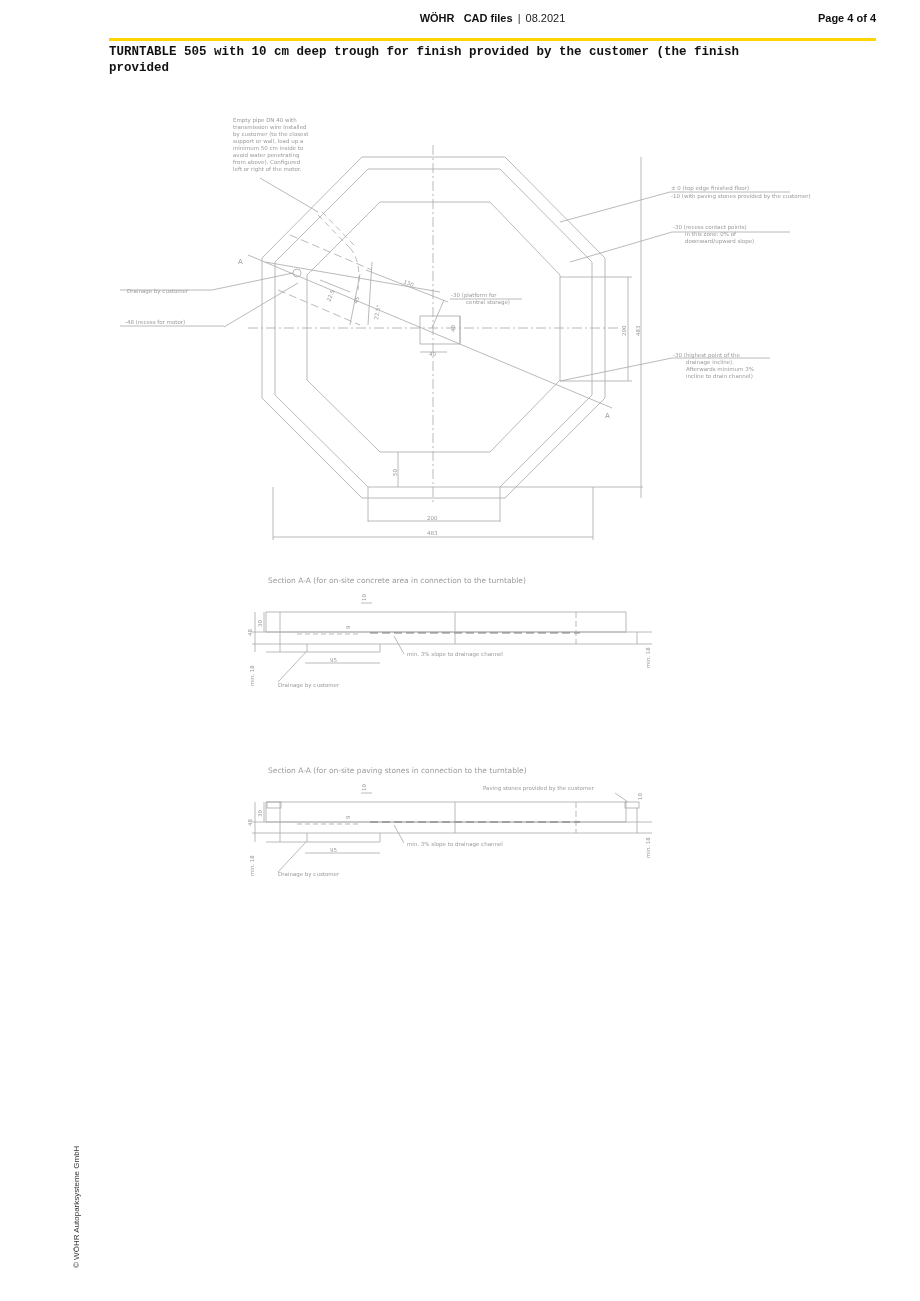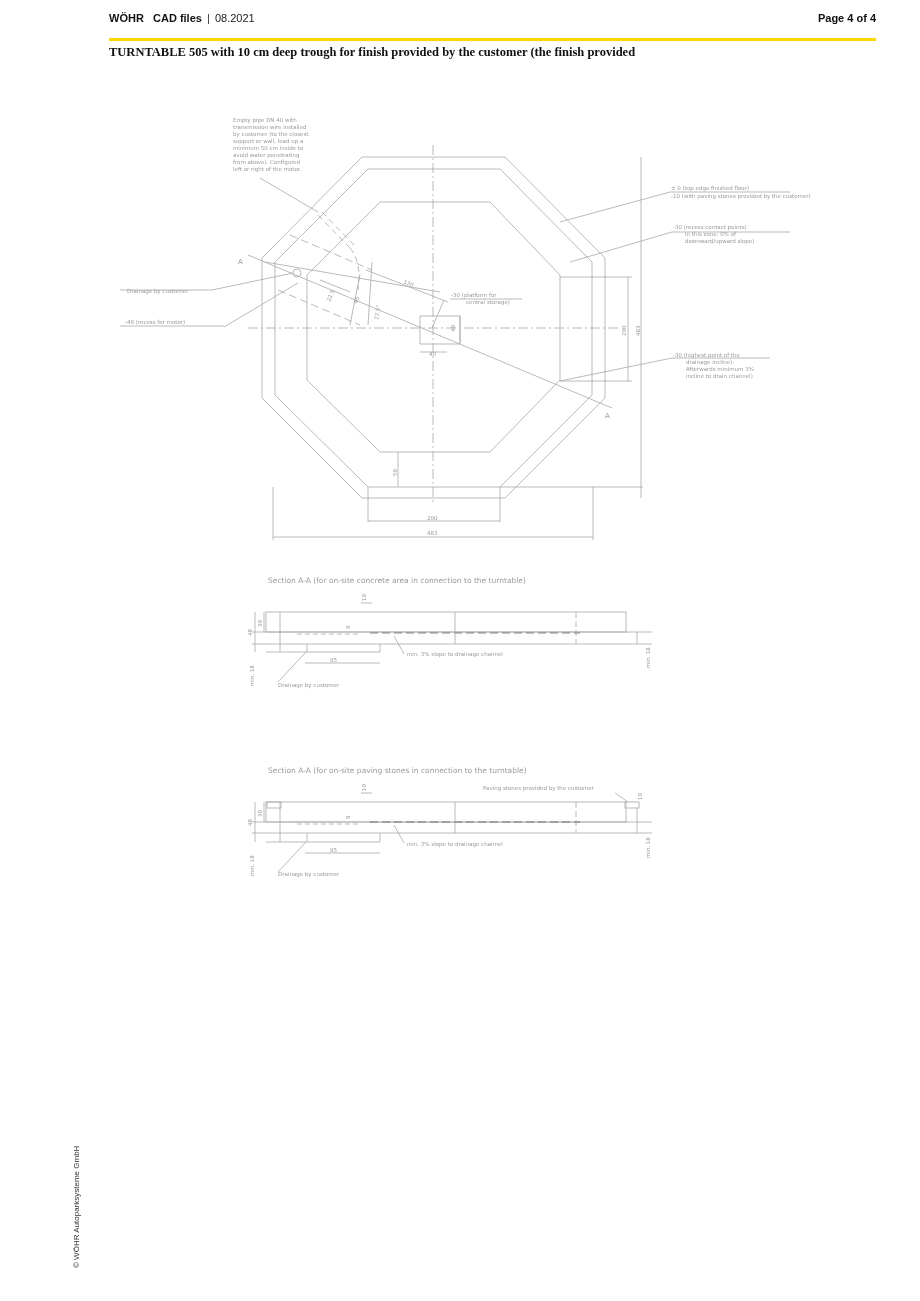--- a/index.html
+++ b/index.html
@@ -1,23 +1,23 @@
 <!DOCTYPE html>
 <html><head>
   <meta charset="utf-8">
   <style>
     html, body { margin: 0; padding: 0; background: #ffffff; }
     body { width: 920px; height: 1301px; position: relative; overflow: hidden; font-family: "Liberation Sans", sans-serif; color: #111; }
-    .header { position: absolute; left: 109px; top: 12px; width: 767px; height: 16px; font-family: "Liberation Sans", sans-serif; font-size: 11px; }
+    .header { position: absolute; left: 109px; top: 12px; width: 767px; height: 16px; font-family: "Liberation Sans", sans-serif; font-size: 11px; text-align: center; }
     .header .brand { font-weight: bold; }
     .header .sep { color: #333; margin: 0 2px; }
     .header .date { color: #222; }
     .header .page { position: absolute; right: 0; top: 0; font-weight: bold; margin-left: 44px; }
     .rule { position: absolute; left: 109px; top: 38px; width: 767px; height: 3px; background: #ffd500; }
-    .title { position: absolute; left: 109px; top: 44px; width: 660px; font-family: Liberation Serif, serif; font-weight: bold; font-size: 12.5px; line-height: 16px; color: #111; }
+    .title { position: absolute; left: 109px; top: 44px; width: 660px; font-family: Liberation Mono, monospace; font-weight: bold; font-size: 12.5px; line-height: 16px; color: #111; }
     .drawing { position: absolute; left: 0; top: 0; }
     .copyright { position: absolute; left: 72px; top: 1268px; transform-origin: 0 0; transform: rotate(-90deg); font-family: "Liberation Sans", sans-serif; font-size: 8px; color: #333; white-space: nowrap; }
     svg text { font-family: "DejaVu Sans", sans-serif; fill: #9a9a9a; }
   </style>
 </head>
 <body>
 
 <div class="header">
   <span class="brand">WÖHR</span>
   <span class="brand">&nbsp;&nbsp;<span>CAD files</span></span>

